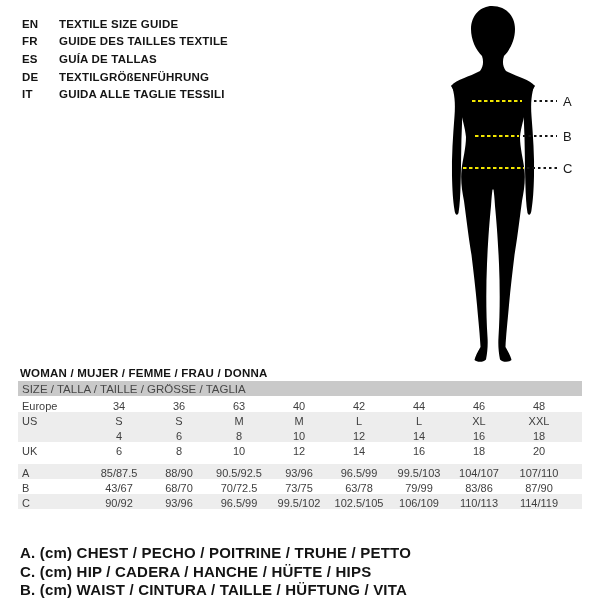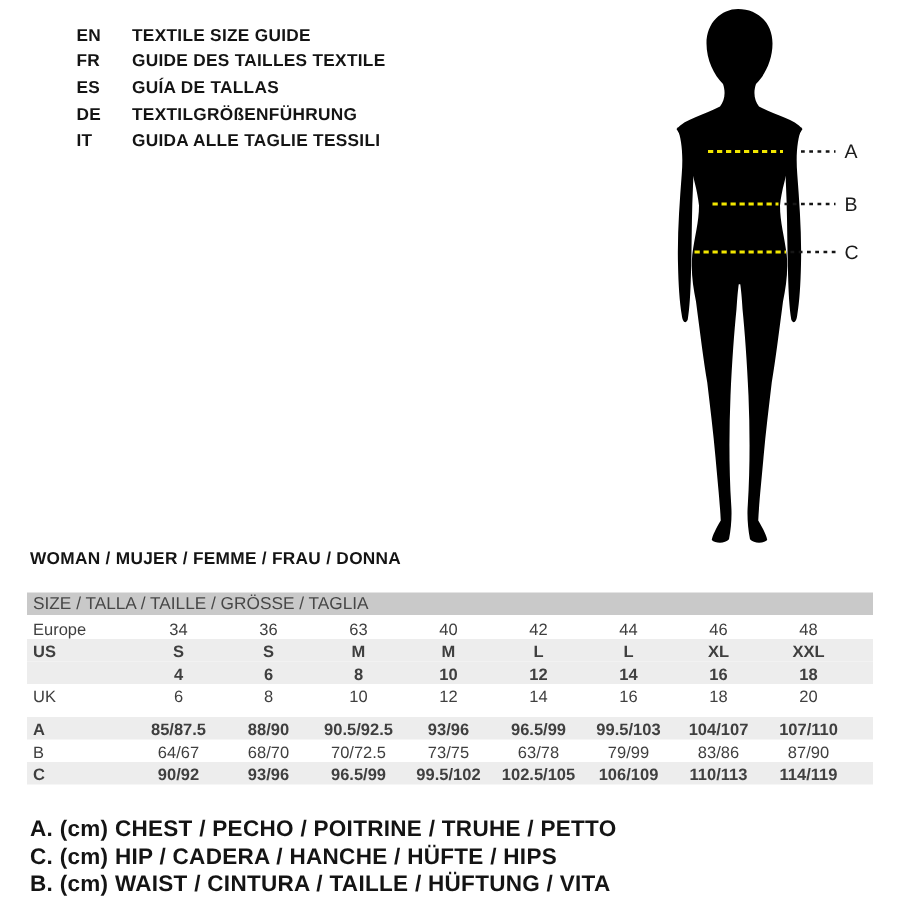--- a/index.html
+++ b/index.html
@@ -4,37 +4,37 @@
 <style>
   html,body { margin:0; padding:0; background:#fff; }
   .canvas {
     position:relative; width:600px; height:600px; background:#ffffff;
     font-family:"Liberation Sans", sans-serif; overflow:hidden;
   }
 
   
   .lang-block { position:absolute; left:22px; top:15px; }
   .lang-row { display:flex; height:17.6px; align-items:center;
-              font-weight:bold; font-size:11.5px; color:#141414; letter-spacing:.2px;margin-left:29px; }
+              font-weight:bold; font-size:11.5px; color:#141414; letter-spacing:.2px; }
   .lang-code { width:37px; flex:none; }
 
   
   .figure-svg { position:absolute; left:440px; top:0; }
   .marker-letter { font-family:"Liberation Sans", sans-serif; font-size:13px; fill:#1a1a1a; }
 
   
   .section-title { position:absolute; left:20px; top:367px;
                    font-size:11.5px; font-weight:bold; color:#141414; letter-spacing:.2px; }
-  .size-table { position:absolute; left:18px; top:395px; width:564px;
+  .size-table { position:absolute; left:18px; top:381px; width:564px;
                 font-size:11px; color:#3f3f3f; }
   .thead { height:15px; background:#c9c9c9; display:flex; align-items:center;
            padding-left:4px; box-sizing:border-box; color:#474747;
            font-size:11.5px; margin-bottom:1px; }
   .trow { display:flex; height:15px; align-items:flex-end; }
-  .trow.shaded { background:#ededed;font-weight:bold; }
+  .trow.shaded { background:#ededed; }
   .trow.gap-after { margin-bottom:7px; }
   .tlabel { width:71px; flex:none; padding-left:4px; box-sizing:border-box; }
   .tcell { width:60px; flex:none; text-align:center; }
 
   
   .legend { position:absolute; left:20px; top:544px; }
   .legend-line { font-weight:bold; font-size:15px; color:#141414;
                  line-height:18.6px; letter-spacing:.2px; }
 </style>
 </head>
@@ -195,21 +195,21 @@
           <span class="tcell">88/90</span>
           <span class="tcell">90.5/92.5</span>
           <span class="tcell">93/96</span>
           <span class="tcell">96.5/99</span>
           <span class="tcell">99.5/103</span>
           <span class="tcell">104/107</span>
           <span class="tcell">107/110</span>
         </div>
         <div class="trow">
           <span class="tlabel">B</span>
-          <span class="tcell">64/67</span>
+          <span class="tcell">43/67</span>
           <span class="tcell">68/70</span>
           <span class="tcell">70/72.5</span>
           <span class="tcell">73/75</span>
           <span class="tcell">63/78</span>
           <span class="tcell">79/99</span>
           <span class="tcell">83/86</span>
           <span class="tcell">87/90</span>
         </div>
         <div class="trow shaded">
           <span class="tlabel">C</span>

